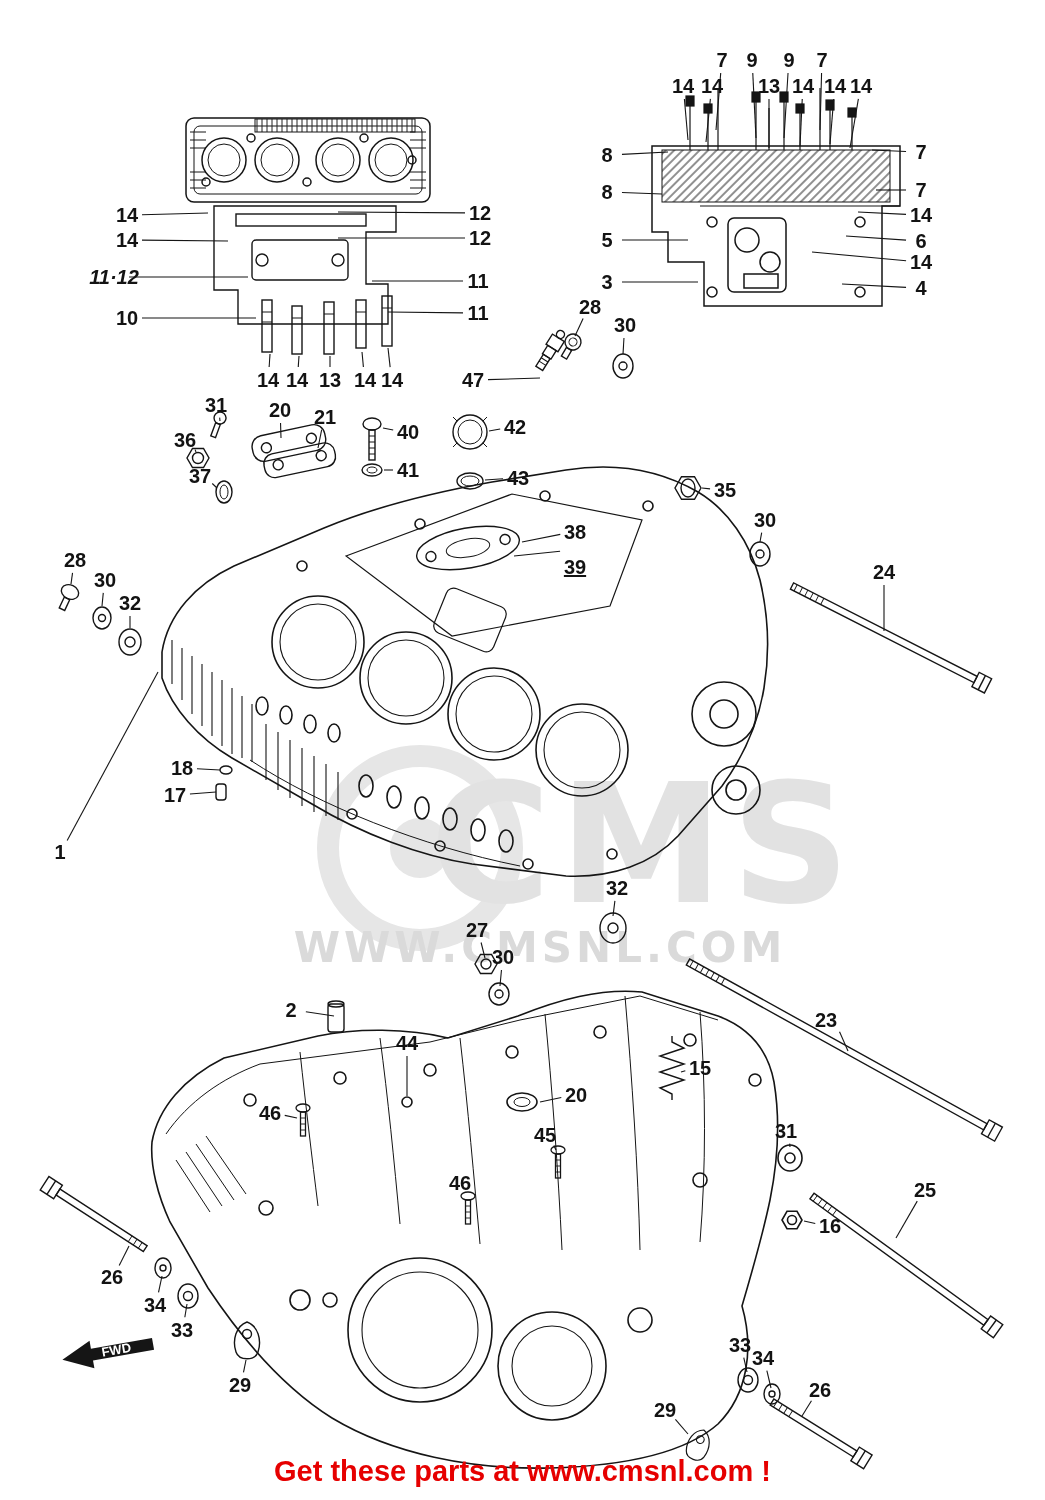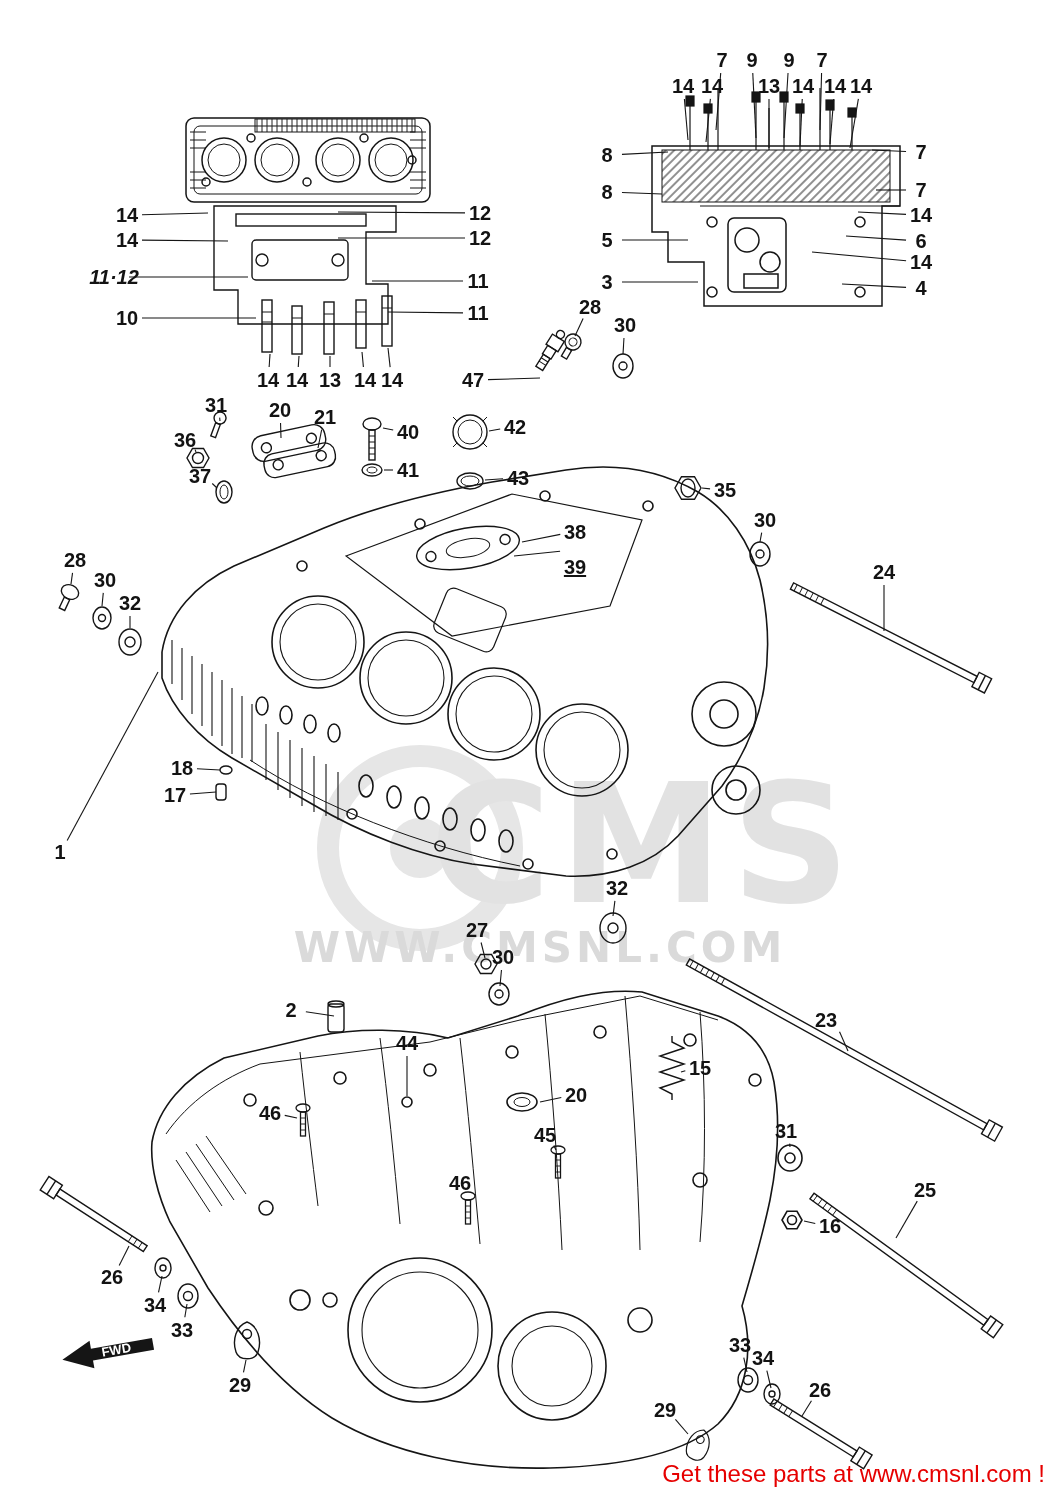--- a/index.html
+++ b/index.html
@@ -5,22 +5,22 @@
   html,body{margin:0;padding:0;background:#fff;}
   .stage{position:relative;width:1045px;height:1500px;background:#fff;overflow:hidden;
          font-family:"Liberation Sans",sans-serif;}
   .art,.overlay{position:absolute;inset:0;width:100%;height:100%;}
   .overlay{pointer-events:none;}
   #callout-layer{position:absolute;inset:0;pointer-events:none;}
   .callout{position:absolute;transform:translate(-50%,-50%);font-weight:bold;font-size:20px;
            color:#131313;line-height:1;white-space:nowrap;}
   .page-title{position:absolute;left:10px;top:8px;font-size:22px;color:#9c9c9c;
               letter-spacing:.5px;font-weight:bold;}
-  .footer-note{position:absolute;left:0;right:0;bottom:12px;text-align:right;
-               font-size:24px;color:#e60000;}
+  .footer-note{position:absolute;left:0;right:0;bottom:12px;text-align:center;
+               font-size:29px;color:#e60000;font-weight:bold;}
 </style>
 </head>
 <body>
 
 <div class="stage">
 
   <svg class="art" viewBox="0 0 1045 1500" xmlns="http://www.w3.org/2000/svg">
     <defs>
       <pattern id="hatchA" width="6" height="6" patternUnits="userSpaceOnUse" patternTransform="rotate(45)">
         <line x1="1" y1="0" x2="1" y2="6" stroke="#222" stroke-width="1"></line>

